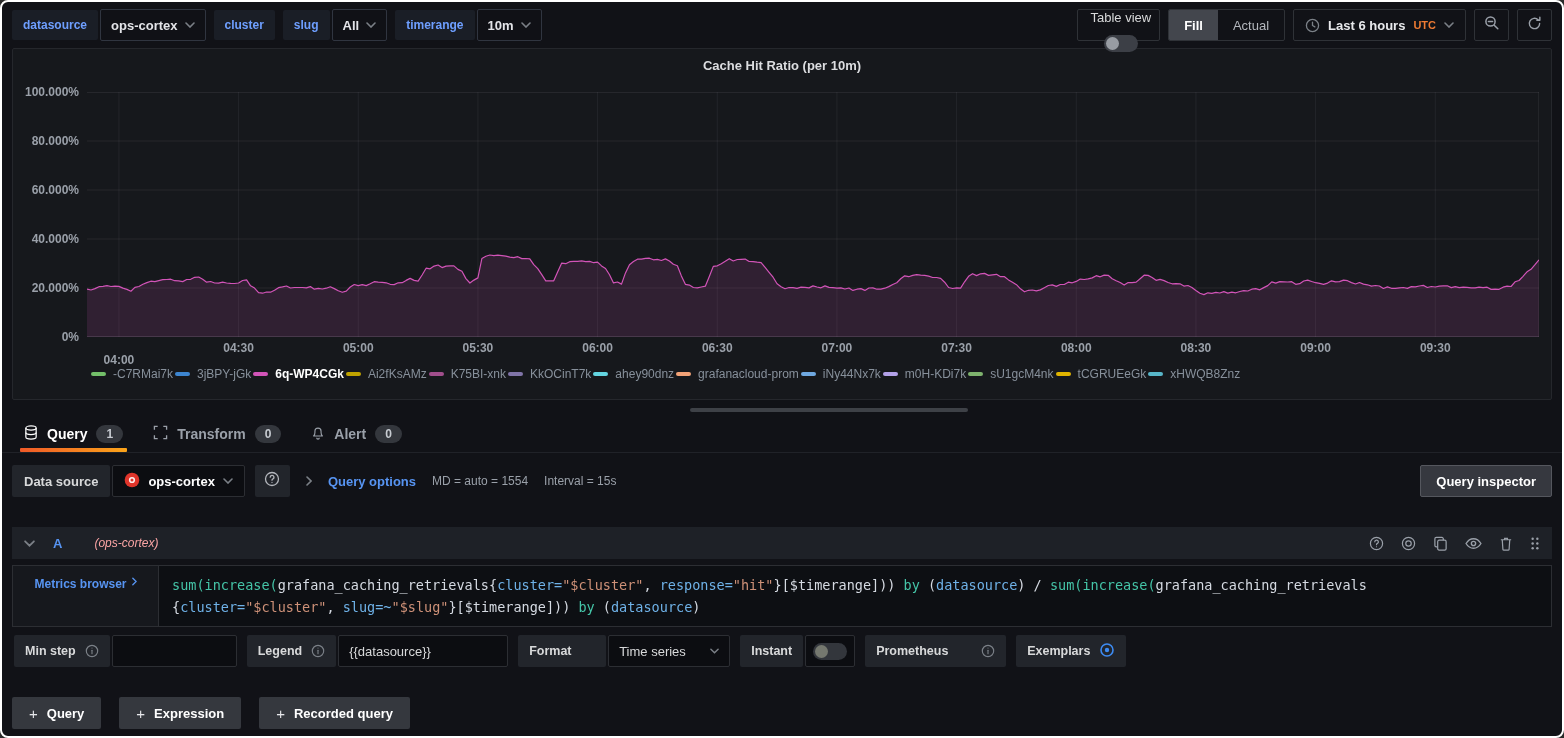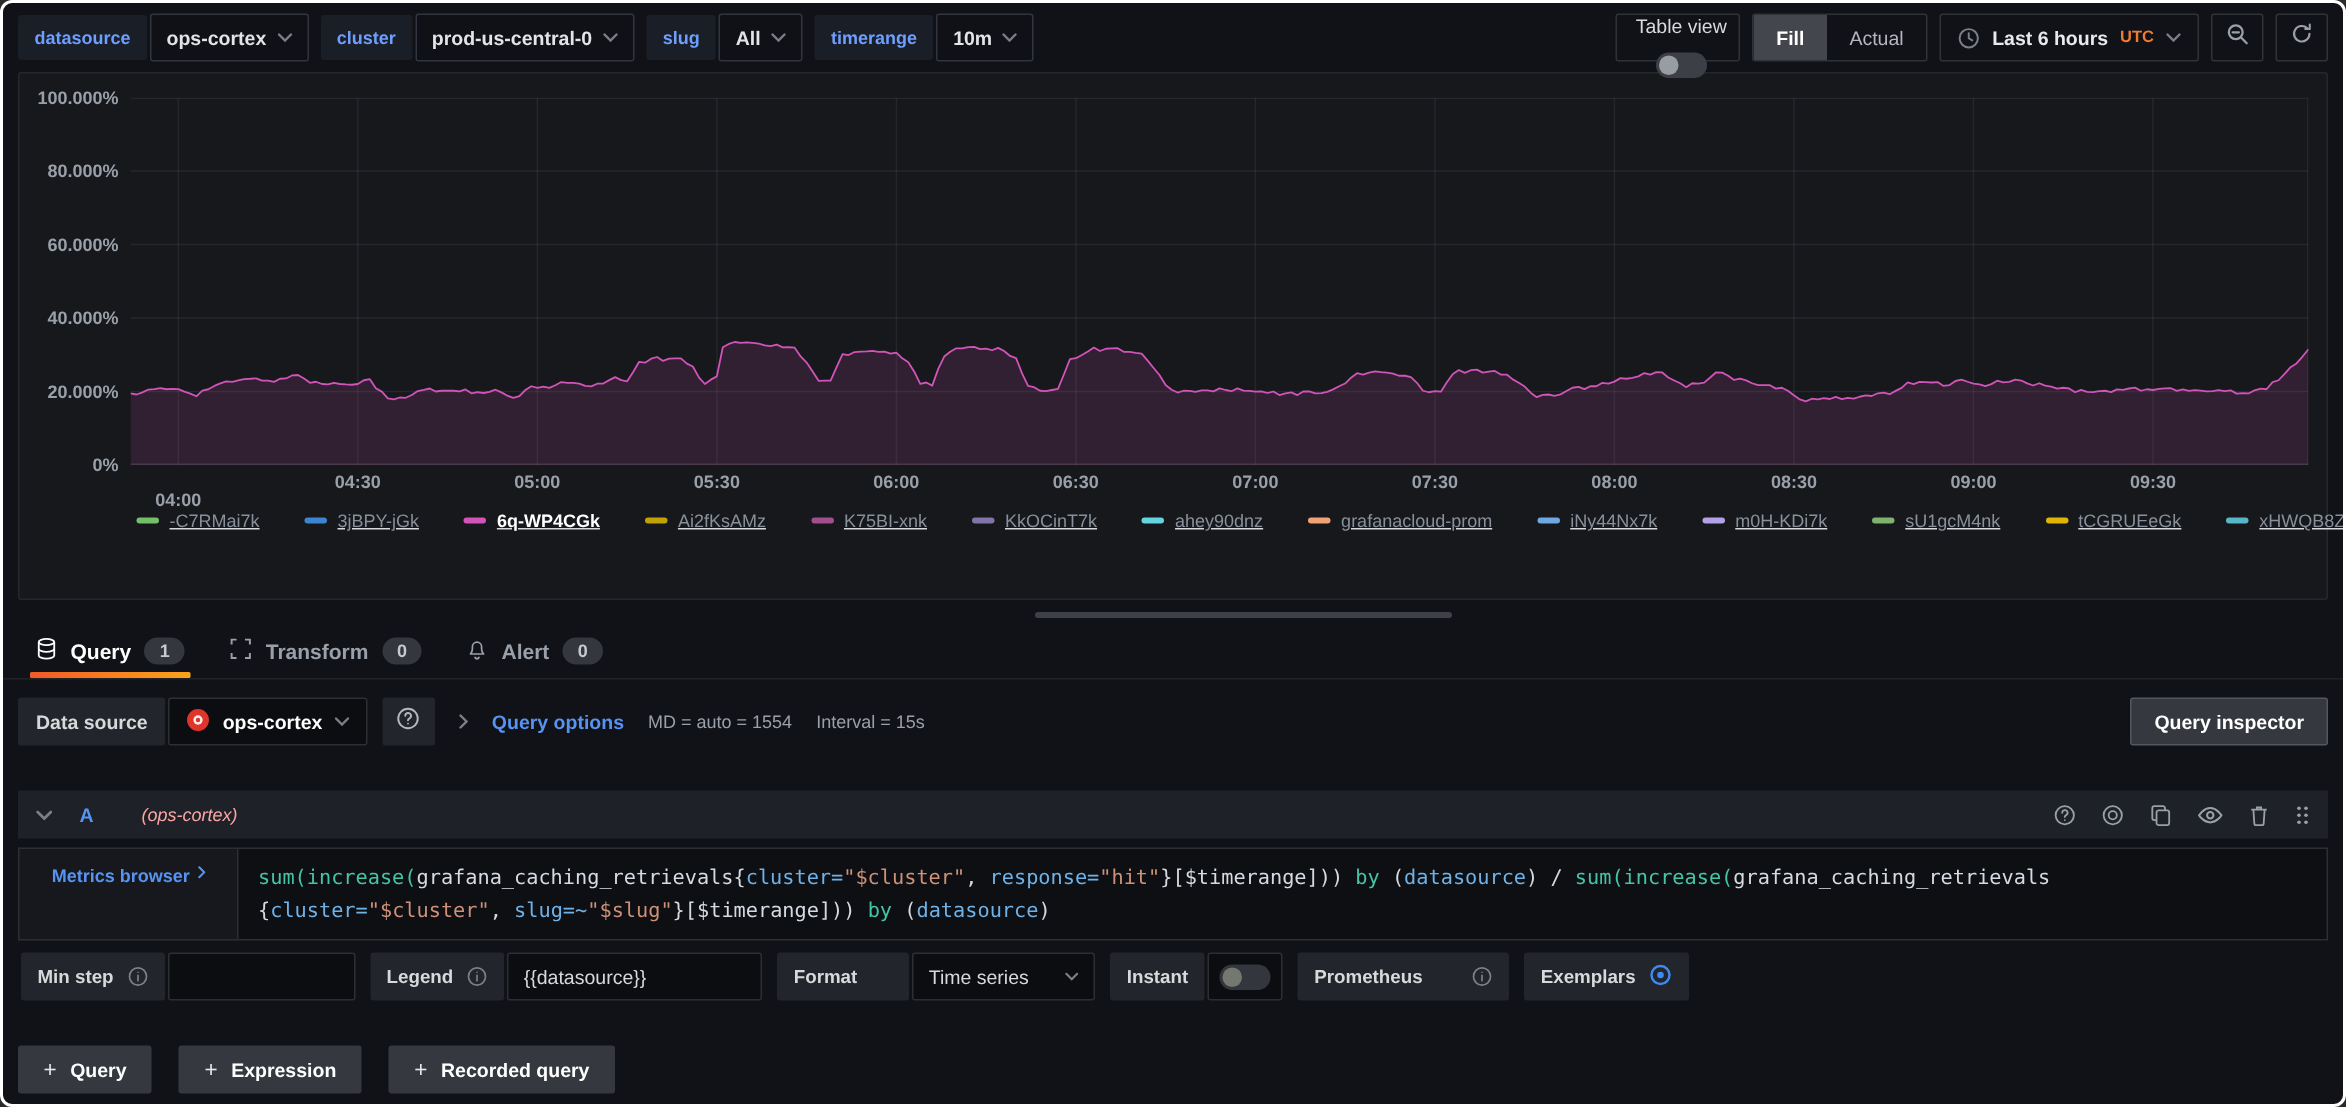--- a/index.html
+++ b/index.html
@@ -34,21 +34,21 @@
   .panel-title{text-align:center;color:#dcdde0;font-weight:700;font-size:13px;padding:9px 0 3px;}
   .plot-wrap{display:flex;margin:16px 12px 0 8px;height:245px;}
   .ylabels{width:66px;flex:none;position:relative;}
   .ylabels span{position:absolute;right:8px;transform:translateY(-50%);color:#9aa0a9;font-size:12px;font-weight:600;white-space:nowrap;}
   .plot{flex:1;position:relative;}
   .plot svg{position:absolute;inset:0;width:100%;height:100%;}
   .xrow{display:flex;margin:4px 12px 0 8px;height:18px;}
   .xrow .pad{width:66px;flex:none;}
   .xlabels{flex:1;position:relative;}
   .xlabels span{position:absolute;transform:translateX(-50%);color:#9aa0a9;font-size:12px;font-weight:600;white-space:nowrap;}
-  .legend{display:flex;gap:30px;margin:8px 0 0 78px;align-items:center;text-decoration:underline;}
+  .legend{display:flex;gap:2px;margin:8px 0 0 78px;align-items:center;}
   .legend-item{display:flex;align-items:center;gap:7px;font-size:12px;color:#87909b;cursor:pointer;white-space:nowrap;}
   .legend-item.hl{color:#ffffff;font-weight:700;}
   .swatch{width:15px;height:4px;border-radius:2px;flex:none;}
   .scrollthumb{position:absolute;left:688px;top:406px;width:278px;height:4px;border-radius:2px;background:#3e4147;}
   
   .tabs{display:flex;gap:30px;align-items:center;margin:16px 10px 0;height:36px;padding-left:12px;}
   .tab{display:flex;align-items:center;gap:9px;color:#9aa0a9;font-size:14px;font-weight:600;height:100%;position:relative;cursor:pointer;}
   .tab.active{color:#ffffff;}
   .tab.active::after{content:"";position:absolute;left:-4px;right:-4px;bottom:0;height:4px;border-radius:1px;
     background:linear-gradient(90deg,#f05a28,#fba41a);}
@@ -114,28 +114,20 @@
         <span>ops-cortex</span>
         <span class="caret">
             <svg width="10" height="6" viewBox="0 0 10 6">
               <path d="M1 1l4 4 4-4" stroke="currentColor" stroke-width="1.6" fill="none" stroke-linecap="round"></path>
             </svg>
           </span>
       </div>
     </div>
     <div class="var-group">
       <div class="var-label">cluster</div>
-      <div class="var-value">
-        <span>prod-us-central-0</span>
-        <span class="caret">
-            <svg width="10" height="6" viewBox="0 0 10 6">
-              <path d="M1 1l4 4 4-4" stroke="currentColor" stroke-width="1.6" fill="none" stroke-linecap="round"></path>
-            </svg>
-          </span>
-      </div>
     </div>
     <div class="var-group">
       <div class="var-label">slug</div>
       <div class="var-value">
         <span>All</span>
         <span class="caret">
             <svg width="10" height="6" viewBox="0 0 10 6">
               <path d="M1 1l4 4 4-4" stroke="currentColor" stroke-width="1.6" fill="none" stroke-linecap="round"></path>
             </svg>
           </span>
@@ -188,20 +180,21 @@
     </div>
     <div class="iconbtn">
       <span><svg width="15" height="15" viewBox="0 0 16 16" fill="none" stroke="currentColor" stroke-width="1.5">
             <path d="M13.5 8a5.5 5.5 0 1 1-1.7-4" stroke-linecap="round"></path>
             <path d="M13.7 1.4v3.2h-3.2" stroke-linecap="round" stroke-linejoin="round"></path>
           </svg></span>
     </div>
   </div>
 
   <div class="panel">
+    <div class="panel-title">Cache Hit Ratio (per 10m)</div>
     <div class="plot-wrap">
       <div class="ylabels" id="ylabels">
           <span style="top: 100%;">0%</span>
           <span style="top: 80%;">20.000%</span>
           <span style="top: 60%;">40.000%</span>
           <span style="top: 40%;">60.000%</span>
           <span style="top: 20%;">80.000%</span>
           <span style="top: 0%;">100.000%</span>
         </div>
       <div class="plot">

